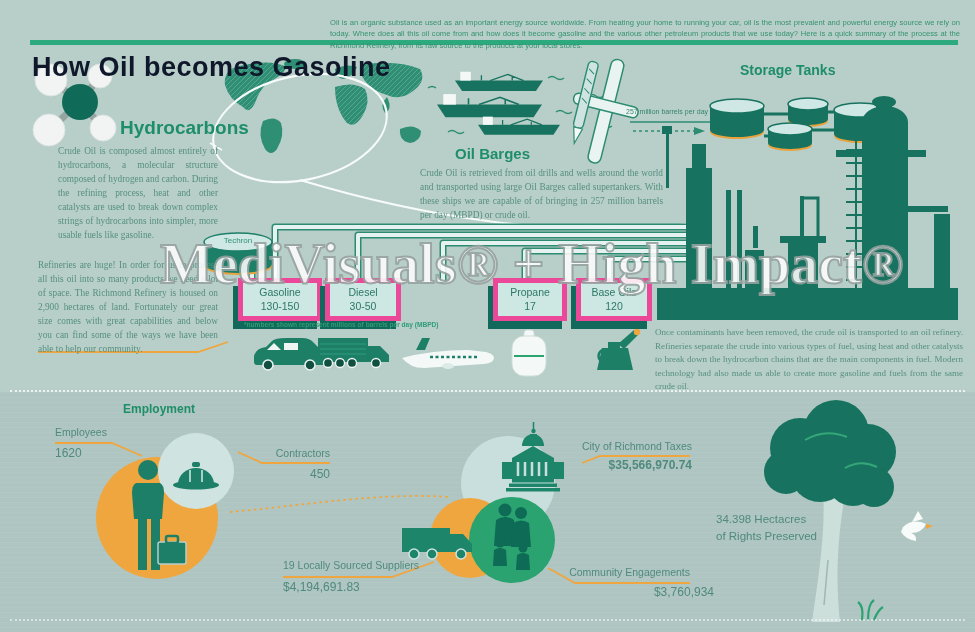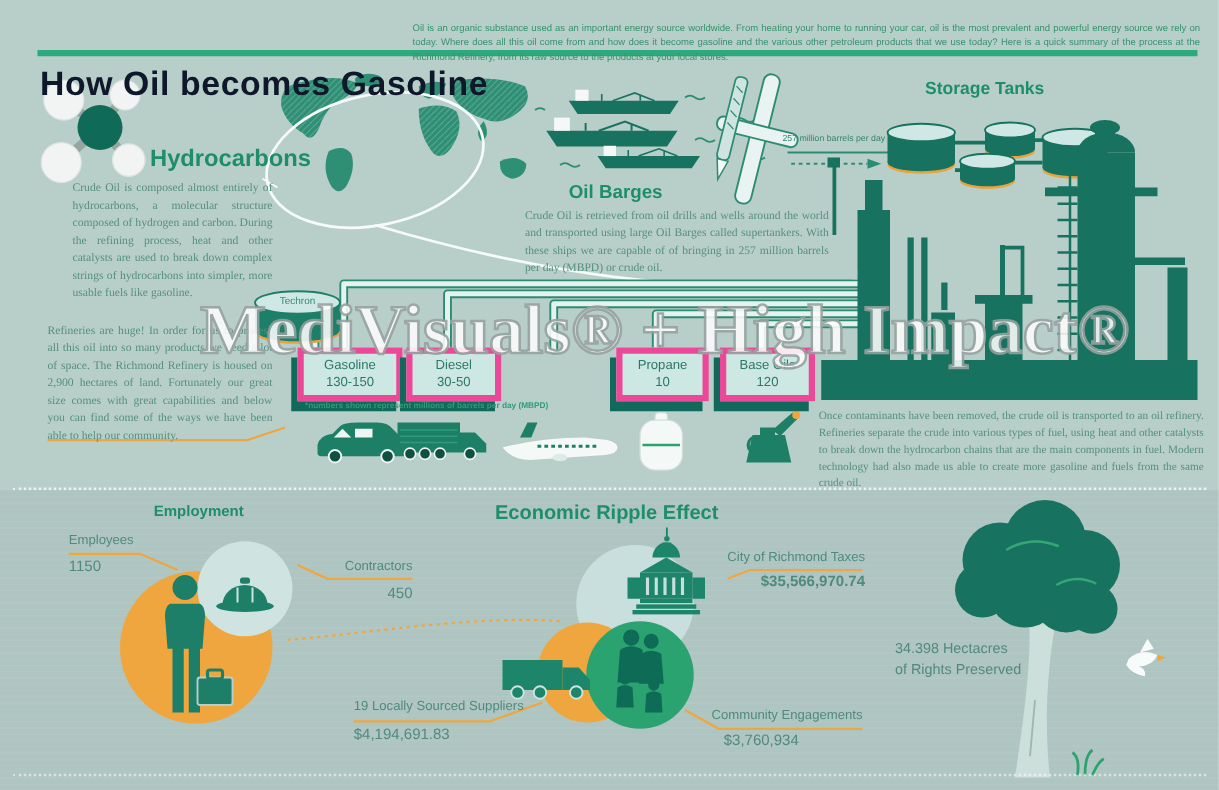--- a/index.html
+++ b/index.html
@@ -363,44 +363,43 @@
   <div class="fuel-box" style="left:238px;top:278px;width:74px;">
     <div class="fuel-name">Gasoline</div>
     <div class="fuel-val">130-150</div>
   </div>
   <div class="fuel-box" style="left:325px;top:278px;width:66px;">
     <div class="fuel-name">Diesel</div>
     <div class="fuel-val">30-50</div>
   </div>
   <div class="fuel-box" style="left:493px;top:278px;width:64px;">
     <div class="fuel-name">Propane</div>
-    <div class="fuel-val">10</div>
+    <div class="fuel-val">17</div>
   </div>
   <div class="fuel-box" style="left:576px;top:278px;width:66px;">
     <div class="fuel-name">Base Oils</div>
     <div class="fuel-val">120</div>
   </div>
   <div class="txt tiny-note" style="left:244px;top:321px;">*numbers shown represent millions of barrels per day (MBPD)</div>
 
   <div class="dotline" style="left:10px;top:390px;width:955px;"></div>
   <div class="dotline" style="left:10px;top:619px;width:955px;opacity:.7;"></div>
 
   <div class="txt h-green" style="left:123px;top:402px;font-size:12px;">Employment</div>
   <div class="txt stat-label" style="left:55px;top:426px;">Employees</div>
-  <div class="txt stat-value" style="left:55px;top:446px;">1150</div>
+  <div class="txt stat-value" style="left:55px;top:446px;">1620</div>
   <div class="txt stat-label right" style="left:250px;top:447px;width:80px;">Contractors</div>
   <div class="txt stat-value right" style="left:250px;top:467px;width:80px;">450</div>
 
-  <div class="txt h-green" style="left:396px;top:402px;font-size:16px;">Economic Ripple Effect</div>
   <div class="txt stat-label right" style="left:560px;top:440px;width:132px;">City of Richmond Taxes</div>
   <div class="txt stat-value right" style="left:560px;top:458px;width:132px;font-weight:bold;">$35,566,970.74</div>
   <div class="txt stat-label" style="left:283px;top:559px;">19 Locally Sourced Suppliers</div>
   <div class="txt stat-value" style="left:283px;top:580px;">$4,194,691.83</div>
   <div class="txt stat-label right" style="left:560px;top:566px;width:130px;">Community Engagements</div>
-  <div class="txt stat-value right" style="left:544px;top:585px;width:130px;text-align:center;">$3,760,934</div>
+  <div class="txt stat-value right" style="left:584px;top:585px;width:130px;">$3,760,934</div>
 
   <div class="txt stat-label" style="left:716px;top:511px;font-size:11.5px;line-height:1.5;">
     <div>34.398 Hectacres</div>
     <div>of Rights Preserved</div>
   </div>
 
   <div class="watermark wm1">MediVisuals® + High Impact®</div>
 
 </div>
 

